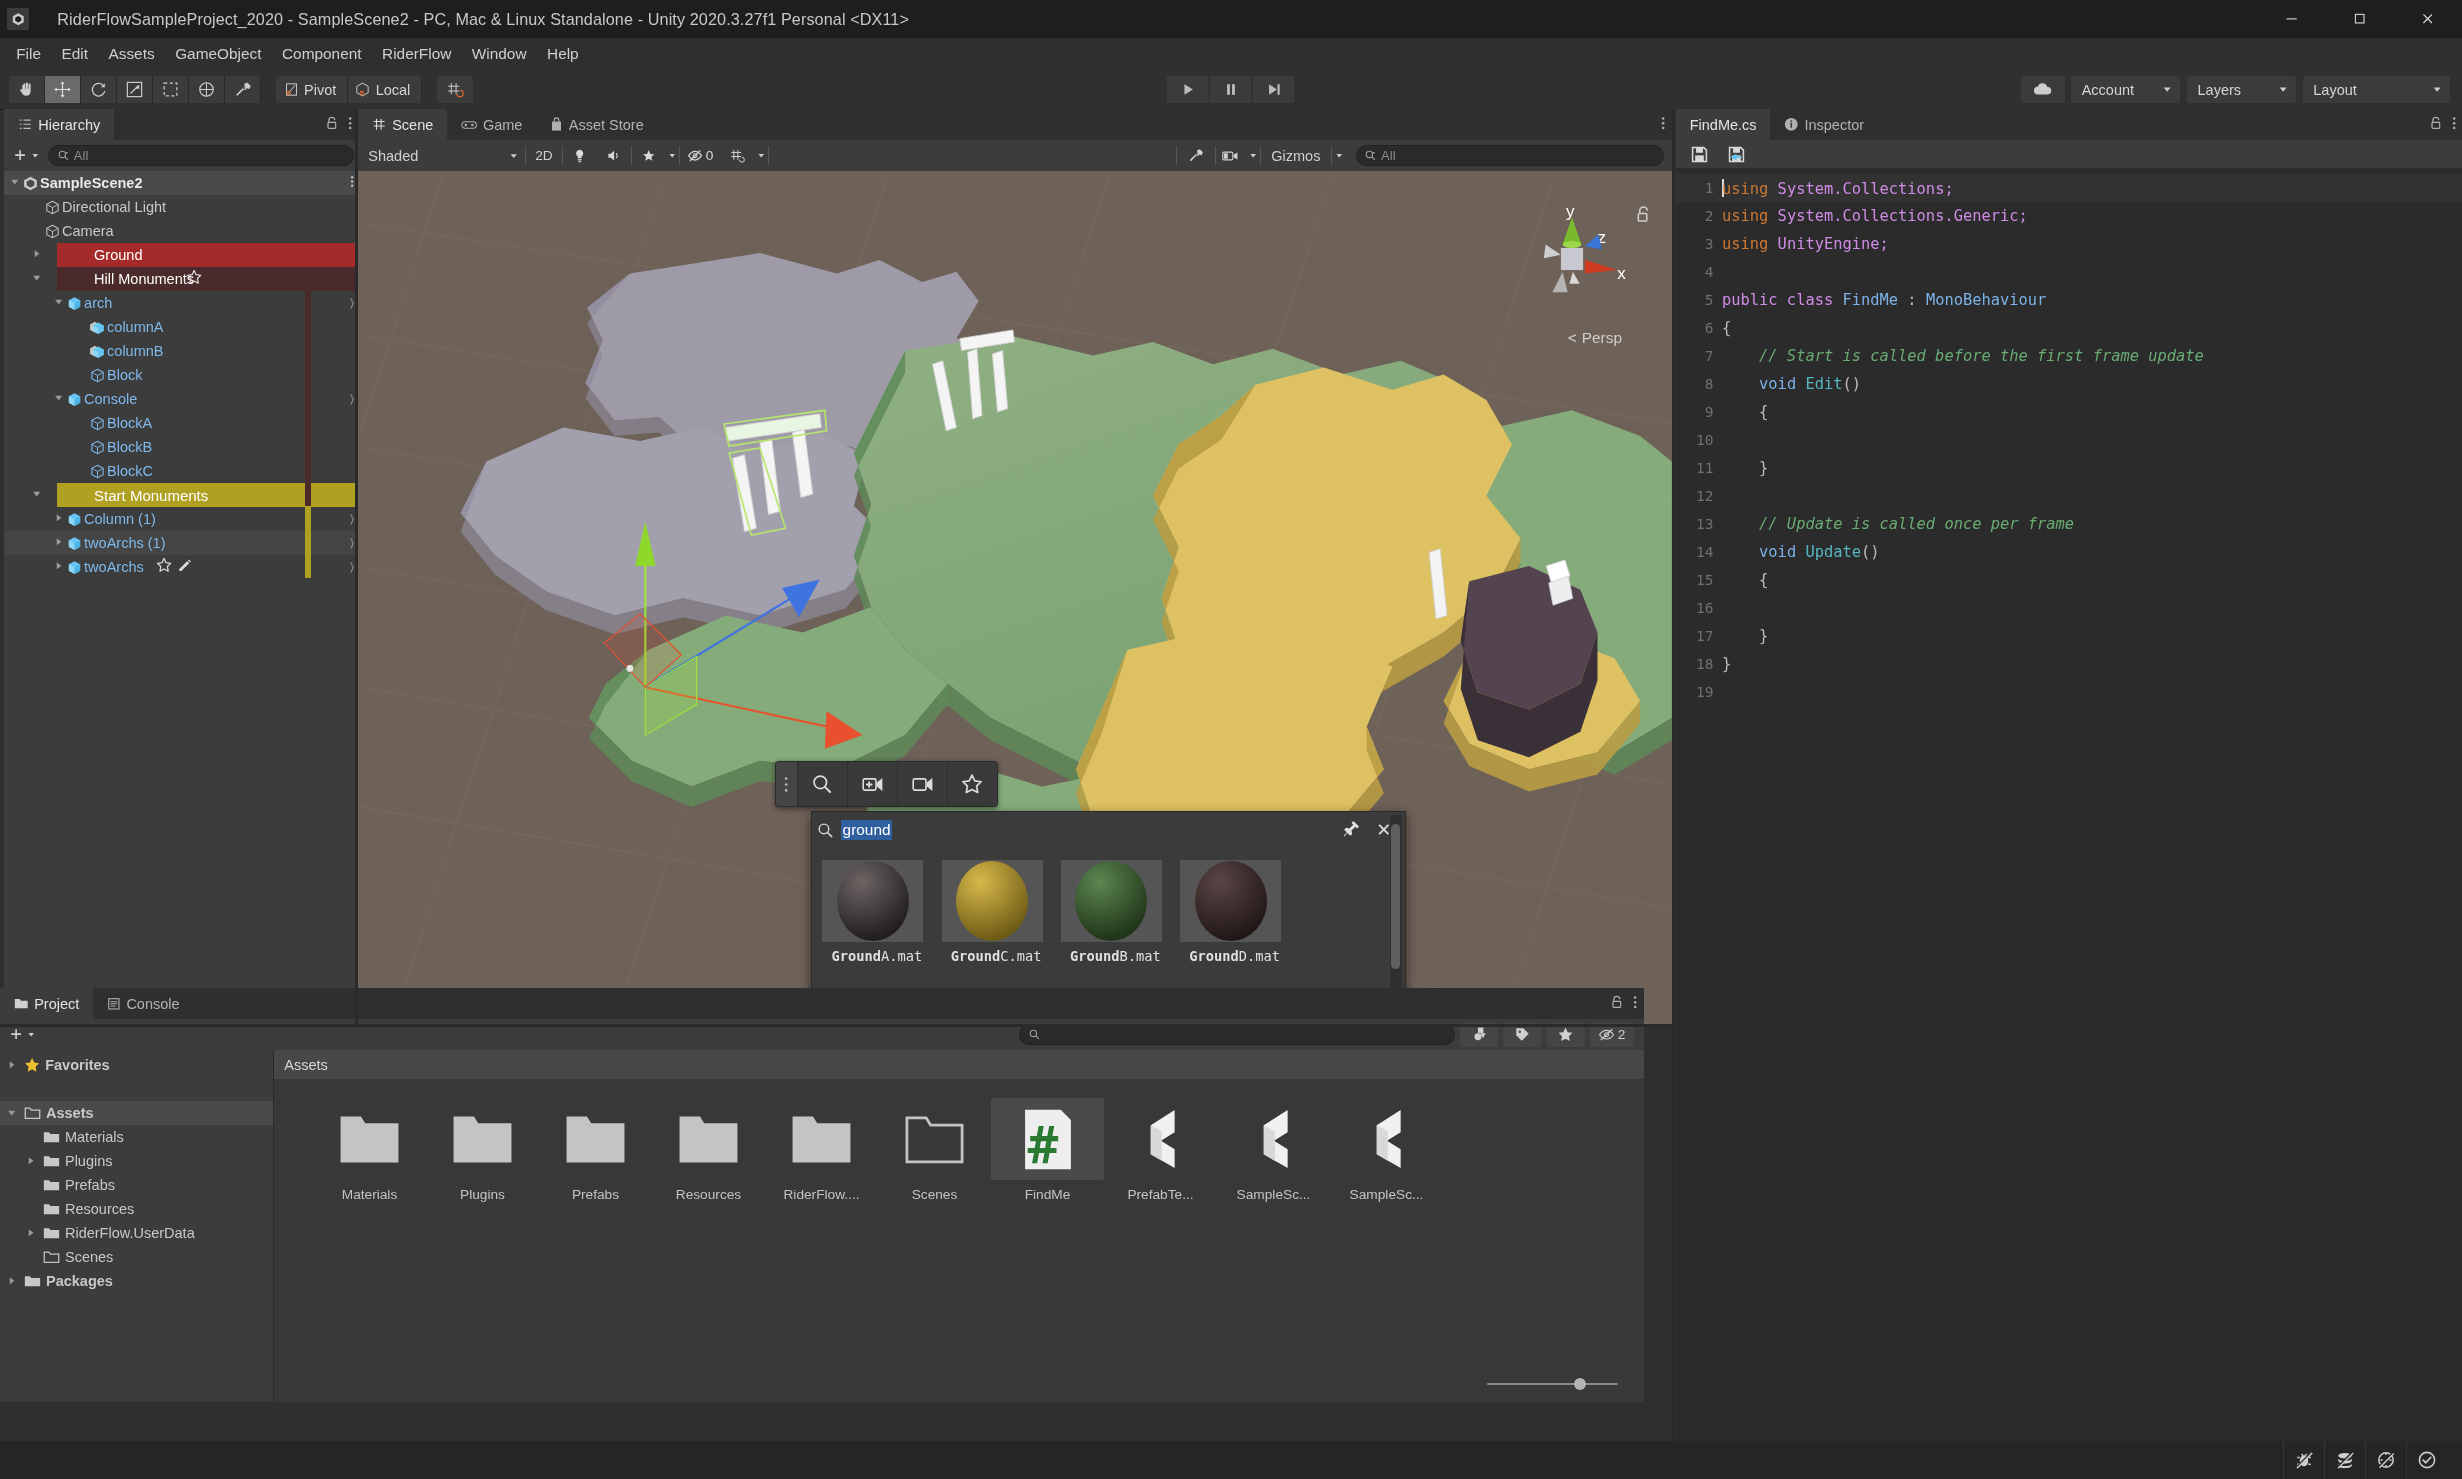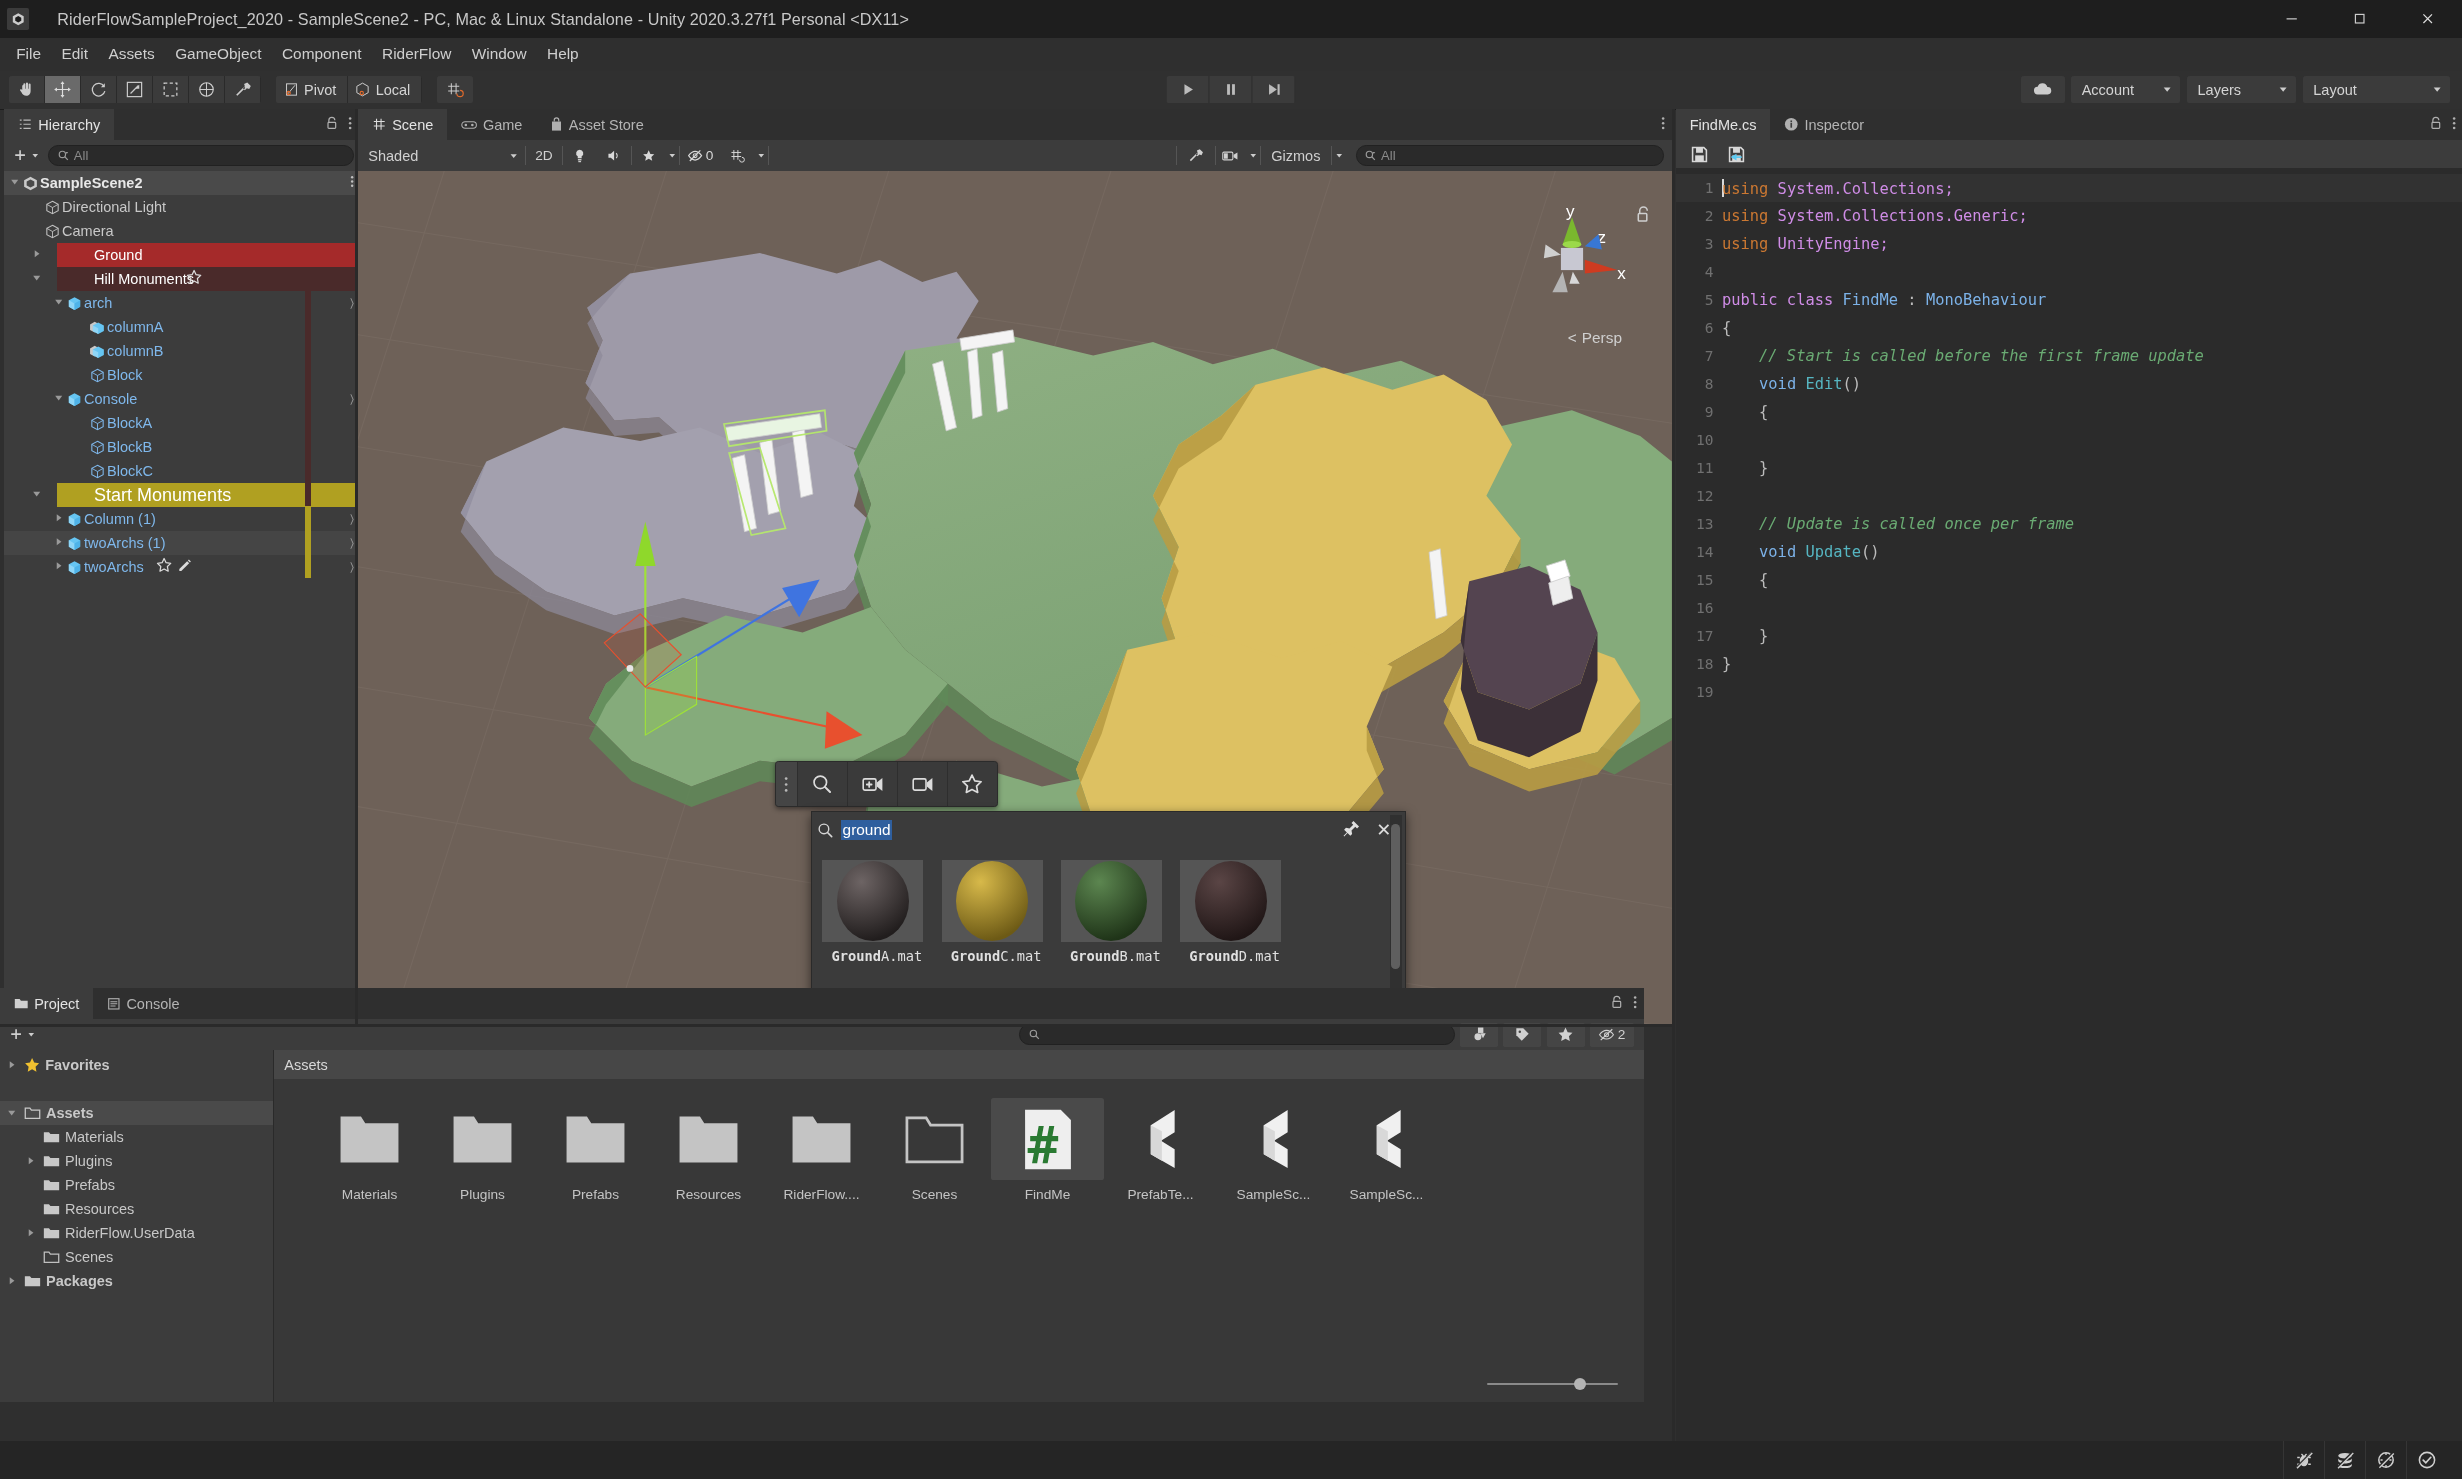--- a/index.html
+++ b/index.html
@@ -497,21 +497,21 @@
               <path fill="none" stroke="#7fb8ec" stroke-width="1.3" d="M4 7.6 12 12l8-4.4M12 12v8.8"></path>
             </svg>
           </span>
           <span class="hlabel">BlockC</span>
         </div>
         <div class="hrow">
           <span class="tri" style="margin-left:22px"><svg width="9.4" height="9.4" viewBox="0 0 12 12">
               <path fill="#9a9a9a" d="M1.5 3.5h9L6 9.5z"></path>
             </svg></span>
           <div class="tagband" style="background:#b0a021;"></div>
-          <span style="position:relative;z-index:2;margin-left:0px;color:#fff;font-size:18px;padding-left:51px;">Start Monuments</span>
+          <span style="position:relative;z-index:2;margin-left:0px;color:#fff;font-size:15px;padding-left:51px;">Start Monuments</span>
         </div>
         <div class="hrow prefab">
           <span class="tri" style="margin-left:44px"><svg width="9.4" height="9.4" viewBox="0 0 12 12">
               <path fill="#9a9a9a" d="M3.5 1.5v9L9.5 6z"></path>
             </svg></span>
           <span class="oicon">
             <svg width="17" height="17" viewBox="0 0 24 24">
               <path fill="#66c5f2" d="M12 3 20 7.5v9L12 21 4 16.5v-9z"></path>
               <path fill="#8fd6f7" d="M4 7.5 12 12v9L4 16.5z"></path>
               <path fill="#4fb3e8" d="M20 7.5 12 12v9l8-4.5z"></path>

